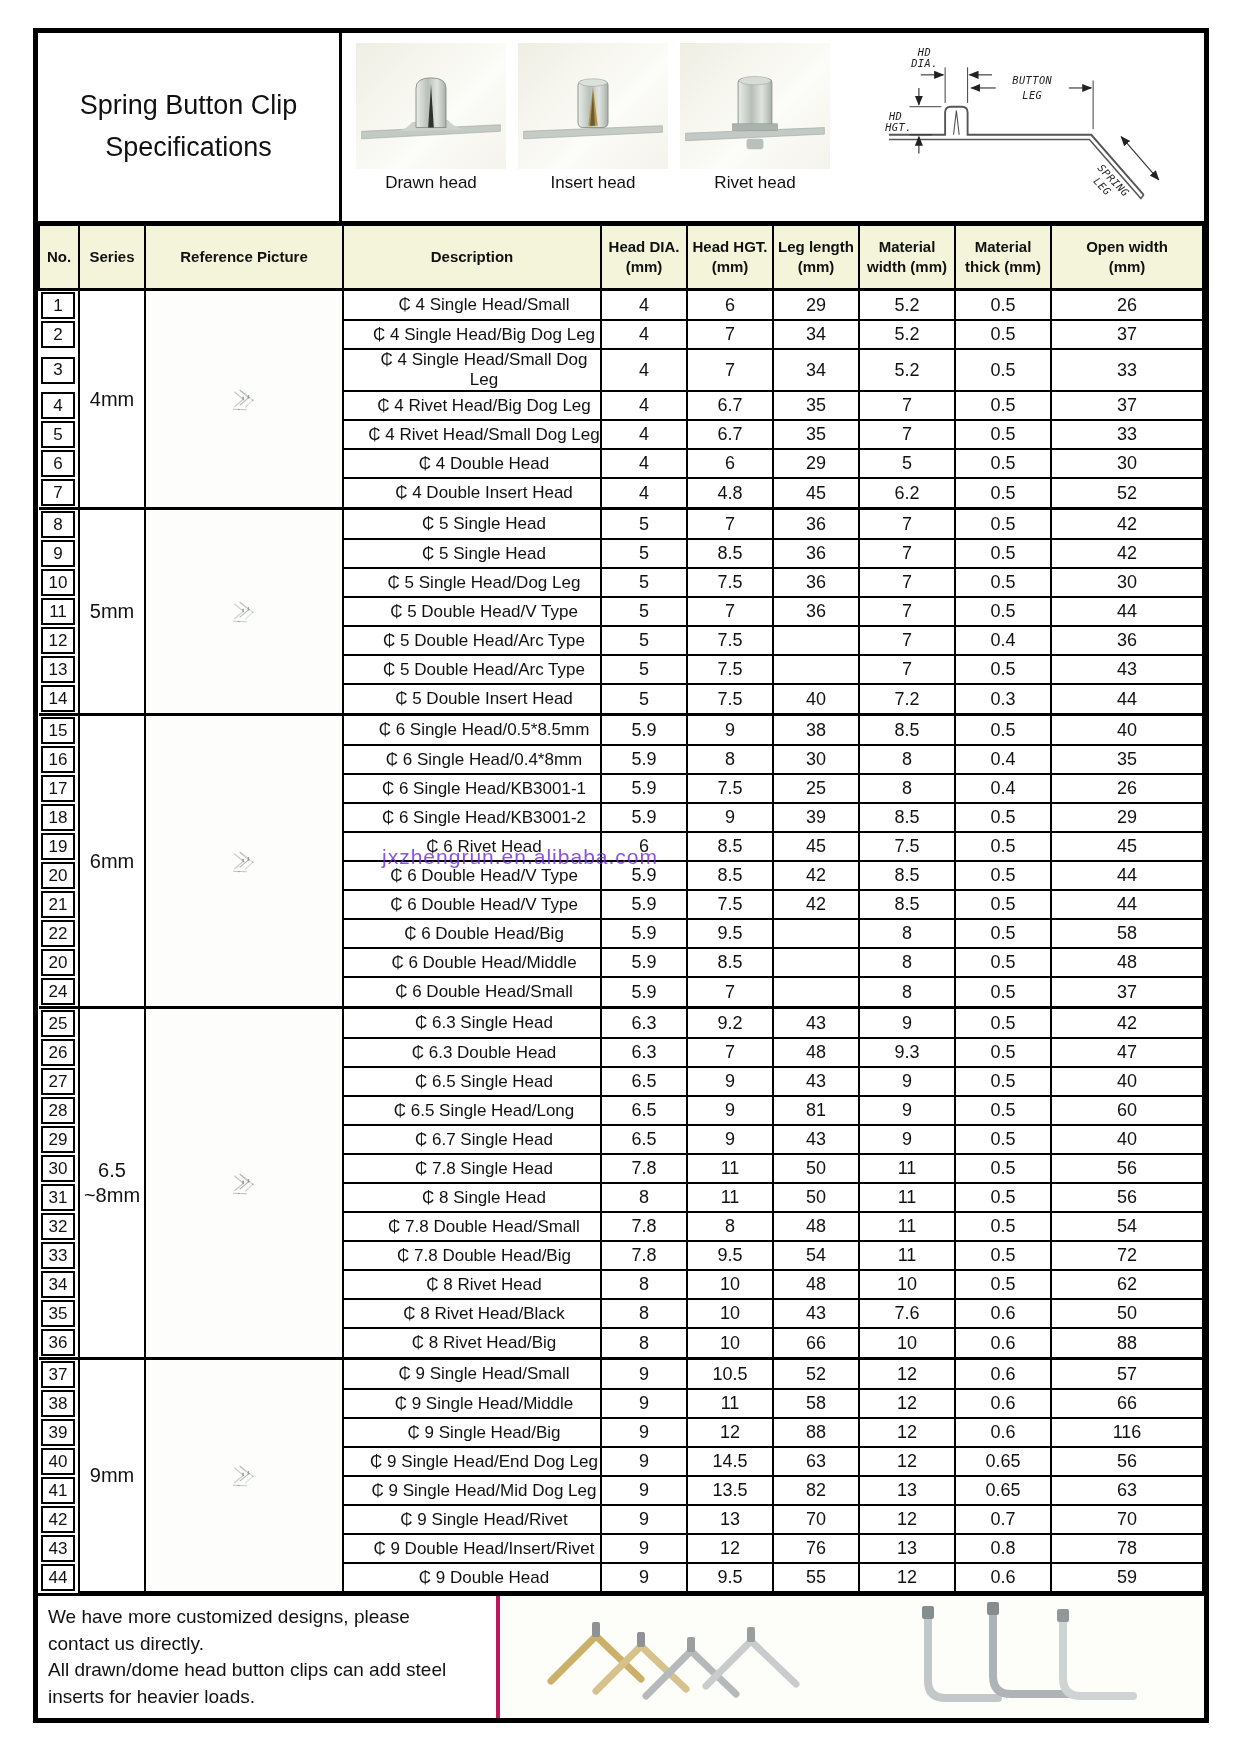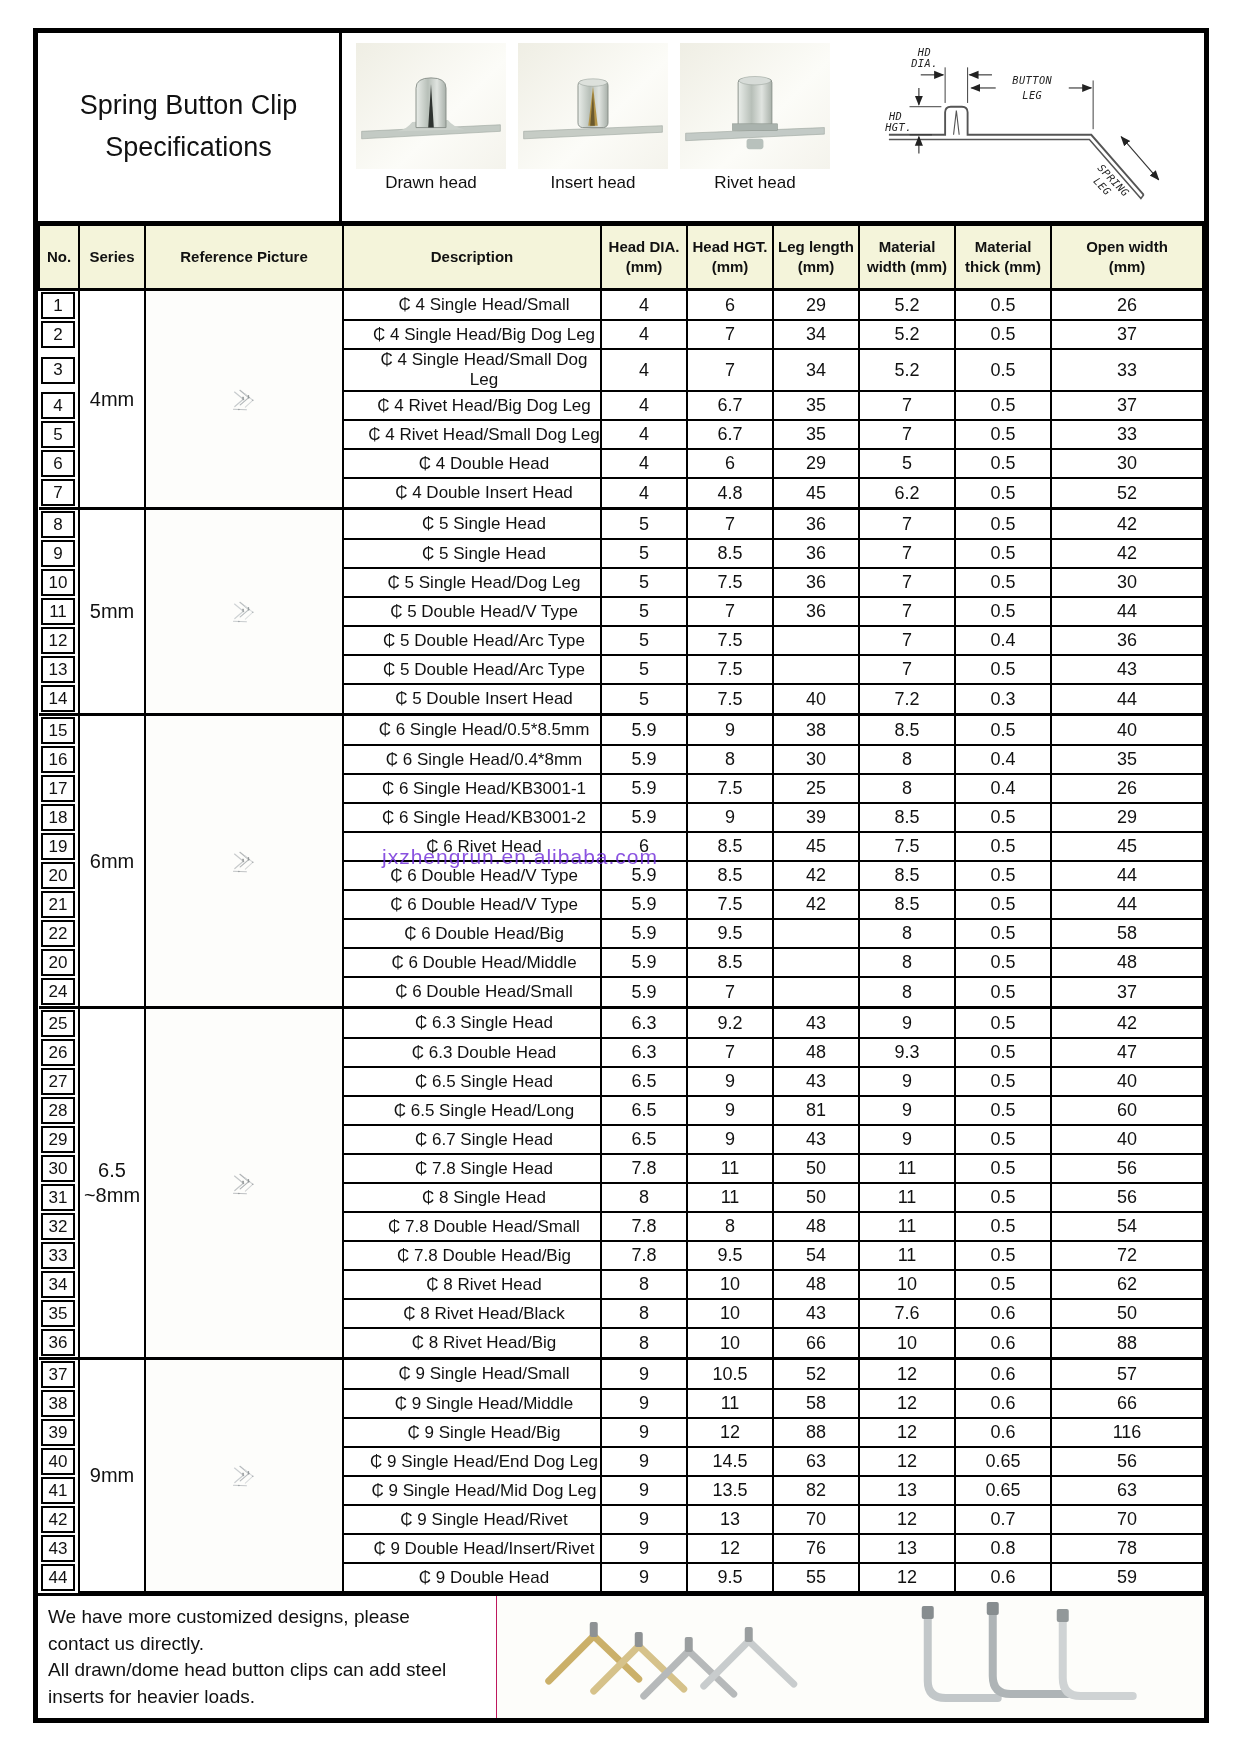--- a/index.html
+++ b/index.html
@@ -30,21 +30,21 @@
   td.c-desc{text-align:center;padding-left:24px;font-size:17px;}
   tr.group-start td{border-top:3px solid #000;}
   .g1 svg{filter:brightness(1.04);}
   .g2 svg{filter:saturate(.7);}
   .g3 svg{filter:brightness(.98) saturate(.8);}
   .g4 svg{filter:brightness(1.02) hue-rotate(10deg);}
 
   
   .remarks-row{display:flex;border-top:3px solid #000;min-height:122px;}
   .remarks-label{width:102px;flex:0 0 102px;border-right:2px solid #000;display:flex;align-items:center;justify-content:center;font-size:19px;}
-  .remarks-text{width:438px;flex:0 0 438px;border-right:1px solid #be185d;padding:8px 10px;font-size:19px;line-height:1.4;white-space:pre-line;}
+  .remarks-text{width:438px;flex:0 0 438px;border-right:4px solid #be185d;padding:8px 10px;font-size:19px;line-height:1.4;white-space:pre-line;}
   .remarks-photos{flex:1;display:flex;background:#fdfdfa;}
   .remarks-photo{flex:1;height:120px;}
   .remarks-photo svg{width:100%;height:100%;display:block;}
 
   
   .watermark{position:absolute;left:344px;top:812px;font-size:21px;color:#6d28d9;opacity:.8;letter-spacing:1px;pointer-events:none;}
 </style>
 </head>
 <body>
 

